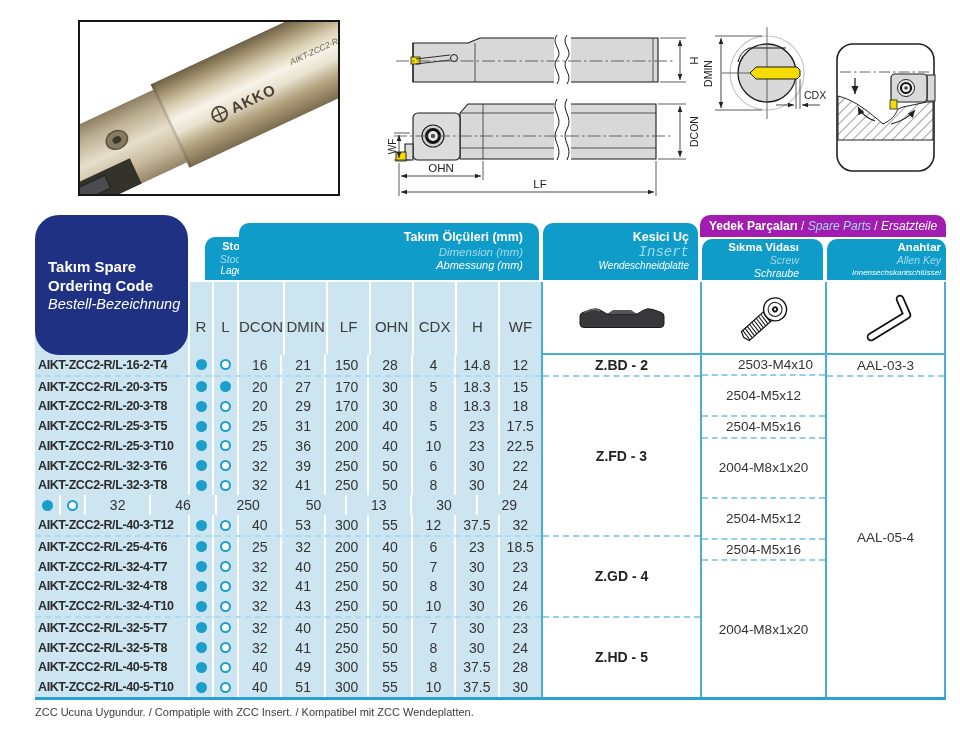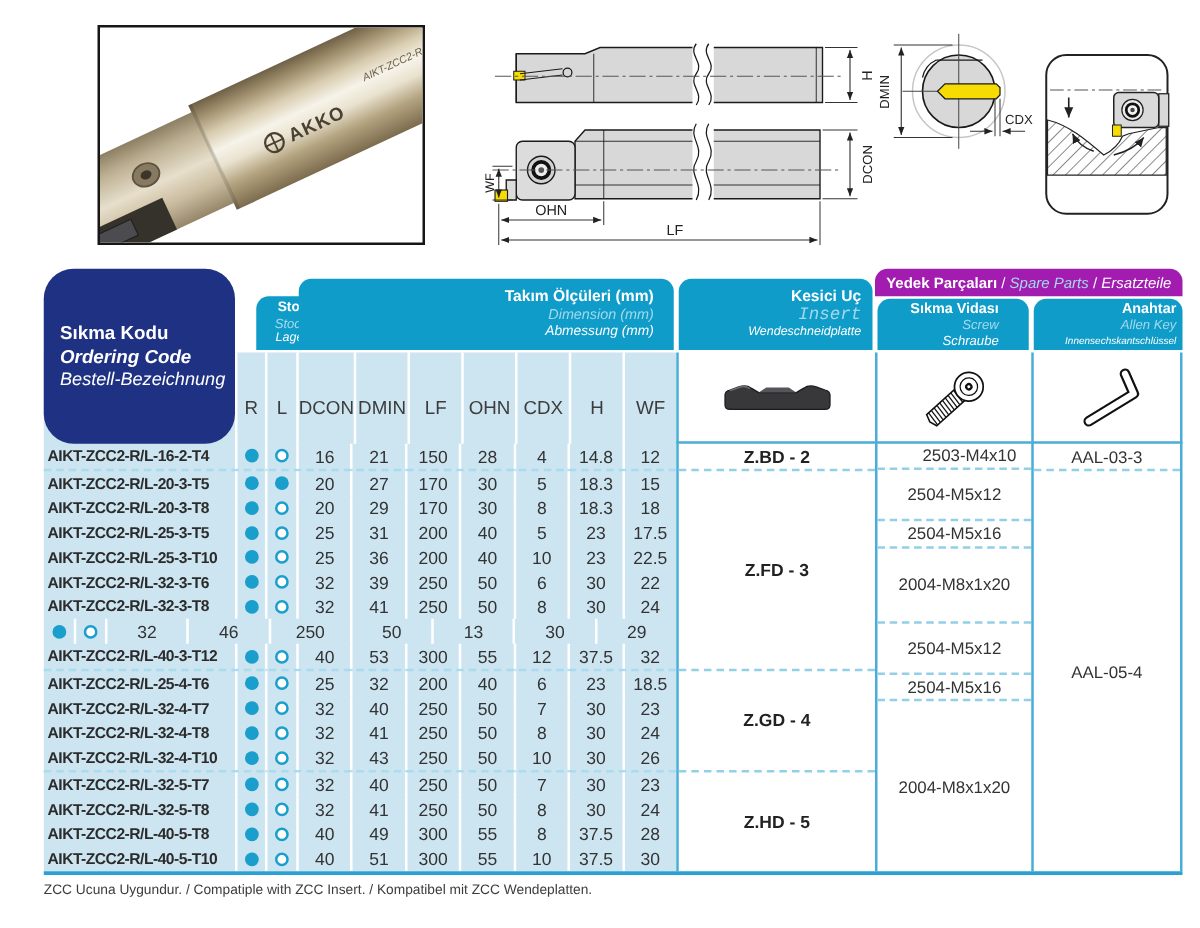--- a/index.html
+++ b/index.html
@@ -12,21 +12,21 @@
   .draw{position:absolute;}
   .dv{left:388px;top:12px;}
   .ev{left:700px;top:15px;}
   .av{left:833px;top:40px;}
   
   .table{position:absolute;left:35px;top:215px;width:911px;height:482px;}
   .navy{position:absolute;left:0;top:0;width:153px;height:140px;background:#1f3182;
         border-radius:24px;z-index:3;display:flex;flex-direction:column;justify-content:center;
         padding-left:13px;box-sizing:border-box;color:#fff;}
   .navy .n1{font-size:15px;font-weight:bold;line-height:19px;}
-  .navy .n2{font-size:15px;font-weight:bold;font-style:italic;line-height:19px;}
+  .navy .n2{font-size:15px;font-weight:bold;line-height:19px;}
   .navy .n3{font-size:14.5px;font-style:italic;line-height:18px;}
   .thdr{position:absolute;background:#0f9cc9;box-sizing:border-box;z-index:1;}
   .rtop{border-radius:10px 10px 0 0;}
   .thdr .tr{color:#fff;font-weight:bold;display:block;}
   .thdr .en{color:#a3d9ec;font-style:italic;display:block;}
   .thdr .de{color:#fff;font-style:italic;display:block;}
   .h-stok{left:170px;top:22px;width:45px;height:43px;text-align:right;padding:3px 4px 16px 0;}
   .h-stok .tr{font-size:11px;line-height:13px;}
   .h-stok .en{font-size:10.5px;line-height:12px;}
   .h-stok .de{font-size:10px;line-height:12px;}
@@ -234,21 +234,21 @@
     <circle cx="73" cy="48" r="1.8" fill="#444"></circle>
     <rect x="57" y="60" width="7" height="9" fill="#f6dc00" stroke="#222" stroke-width="0.8"></rect>
     <line x1="22" y1="38" x2="22" y2="54" stroke="#222" stroke-width="1.3" marker-end="url(#m3)"></line>
     <path d="M42 81 Q 30 77 25 67" stroke="#222" stroke-width="1.2" fill="none" marker-end="url(#m3)"></path>
     <path d="M58 84 Q 74 80 82 70" stroke="#222" stroke-width="1.2" fill="none" marker-end="url(#m3)"></path>
   </svg>
 
   <div class="table">
 
     <div class="navy">
-      <span class="n1">Sıkma Kodu</span>
+      <span class="n1">Takım Spare</span>
       <span class="n2">Ordering Code</span>
       <span class="n3">Bestell-Bezeichnung</span>
     </div>
 
     <div class="banner">
       <span class="tr">Yedek Parçaları</span><span class="sep"> / </span><span class="en">Spare Parts</span><span class="sep"> / </span><span class="de">Ersatzteile</span>
     </div>
 
     <div class="thdr rtop h-stok">
       <span class="tr">Stok</span>

